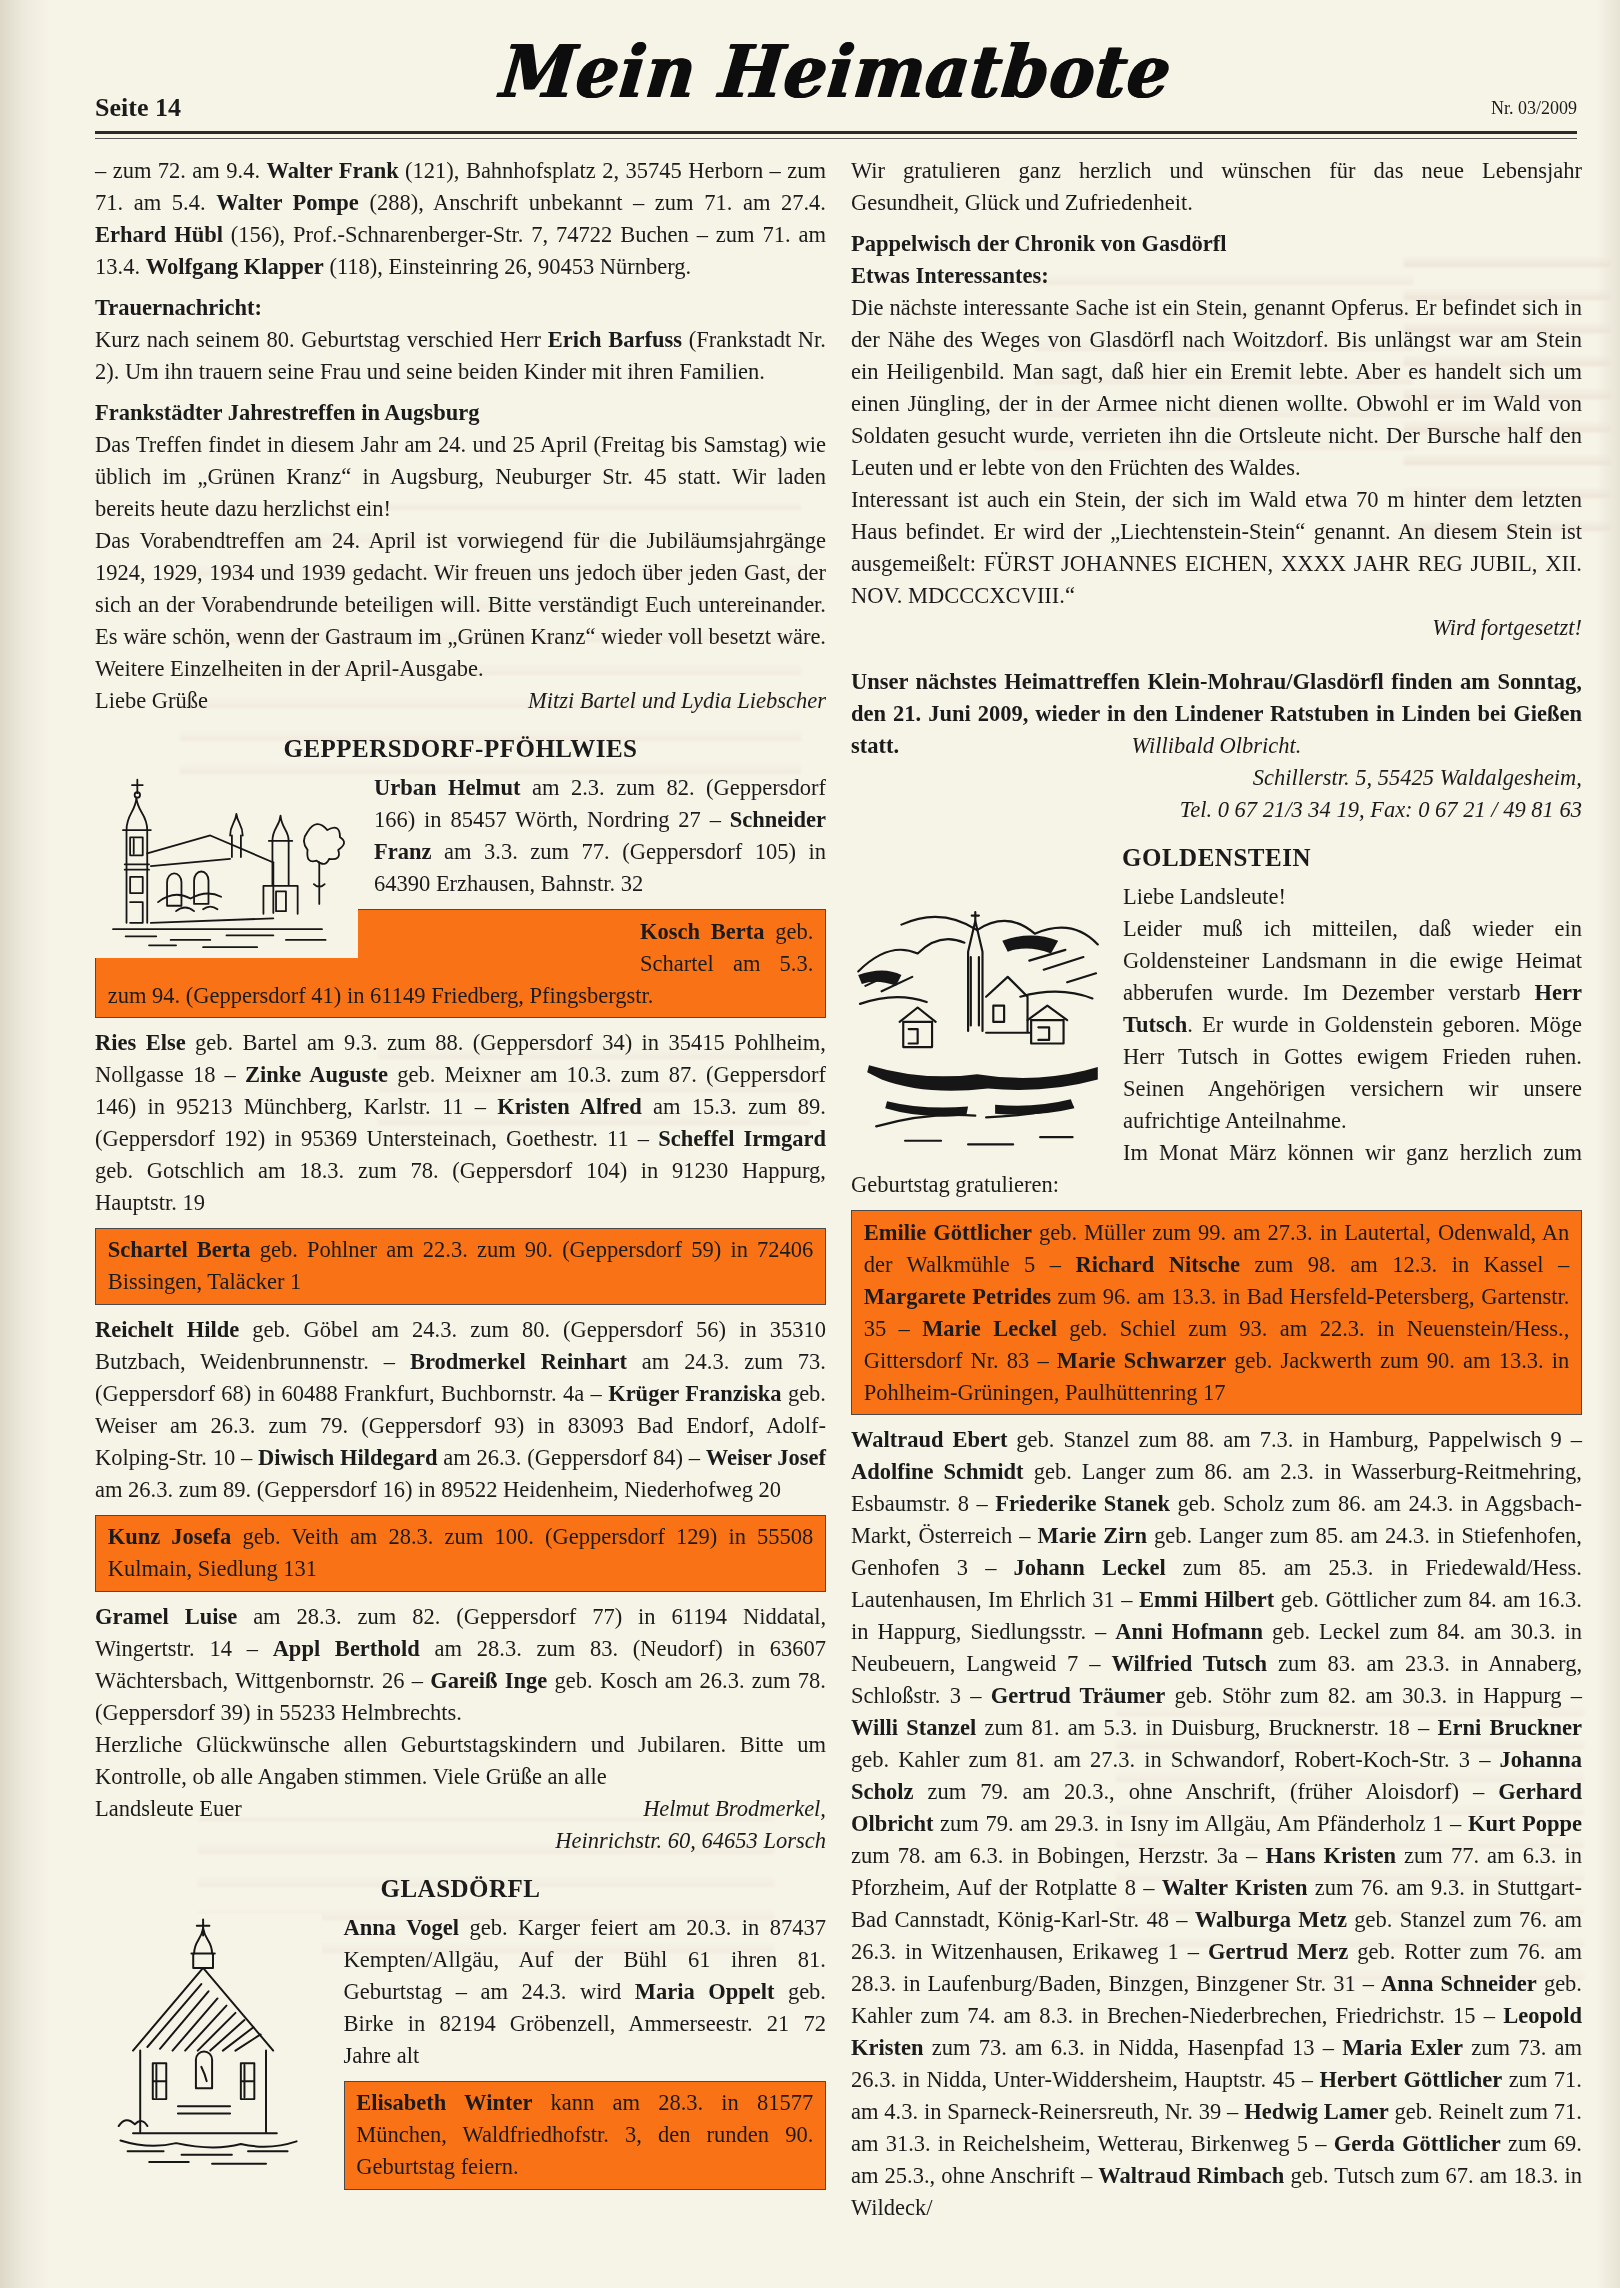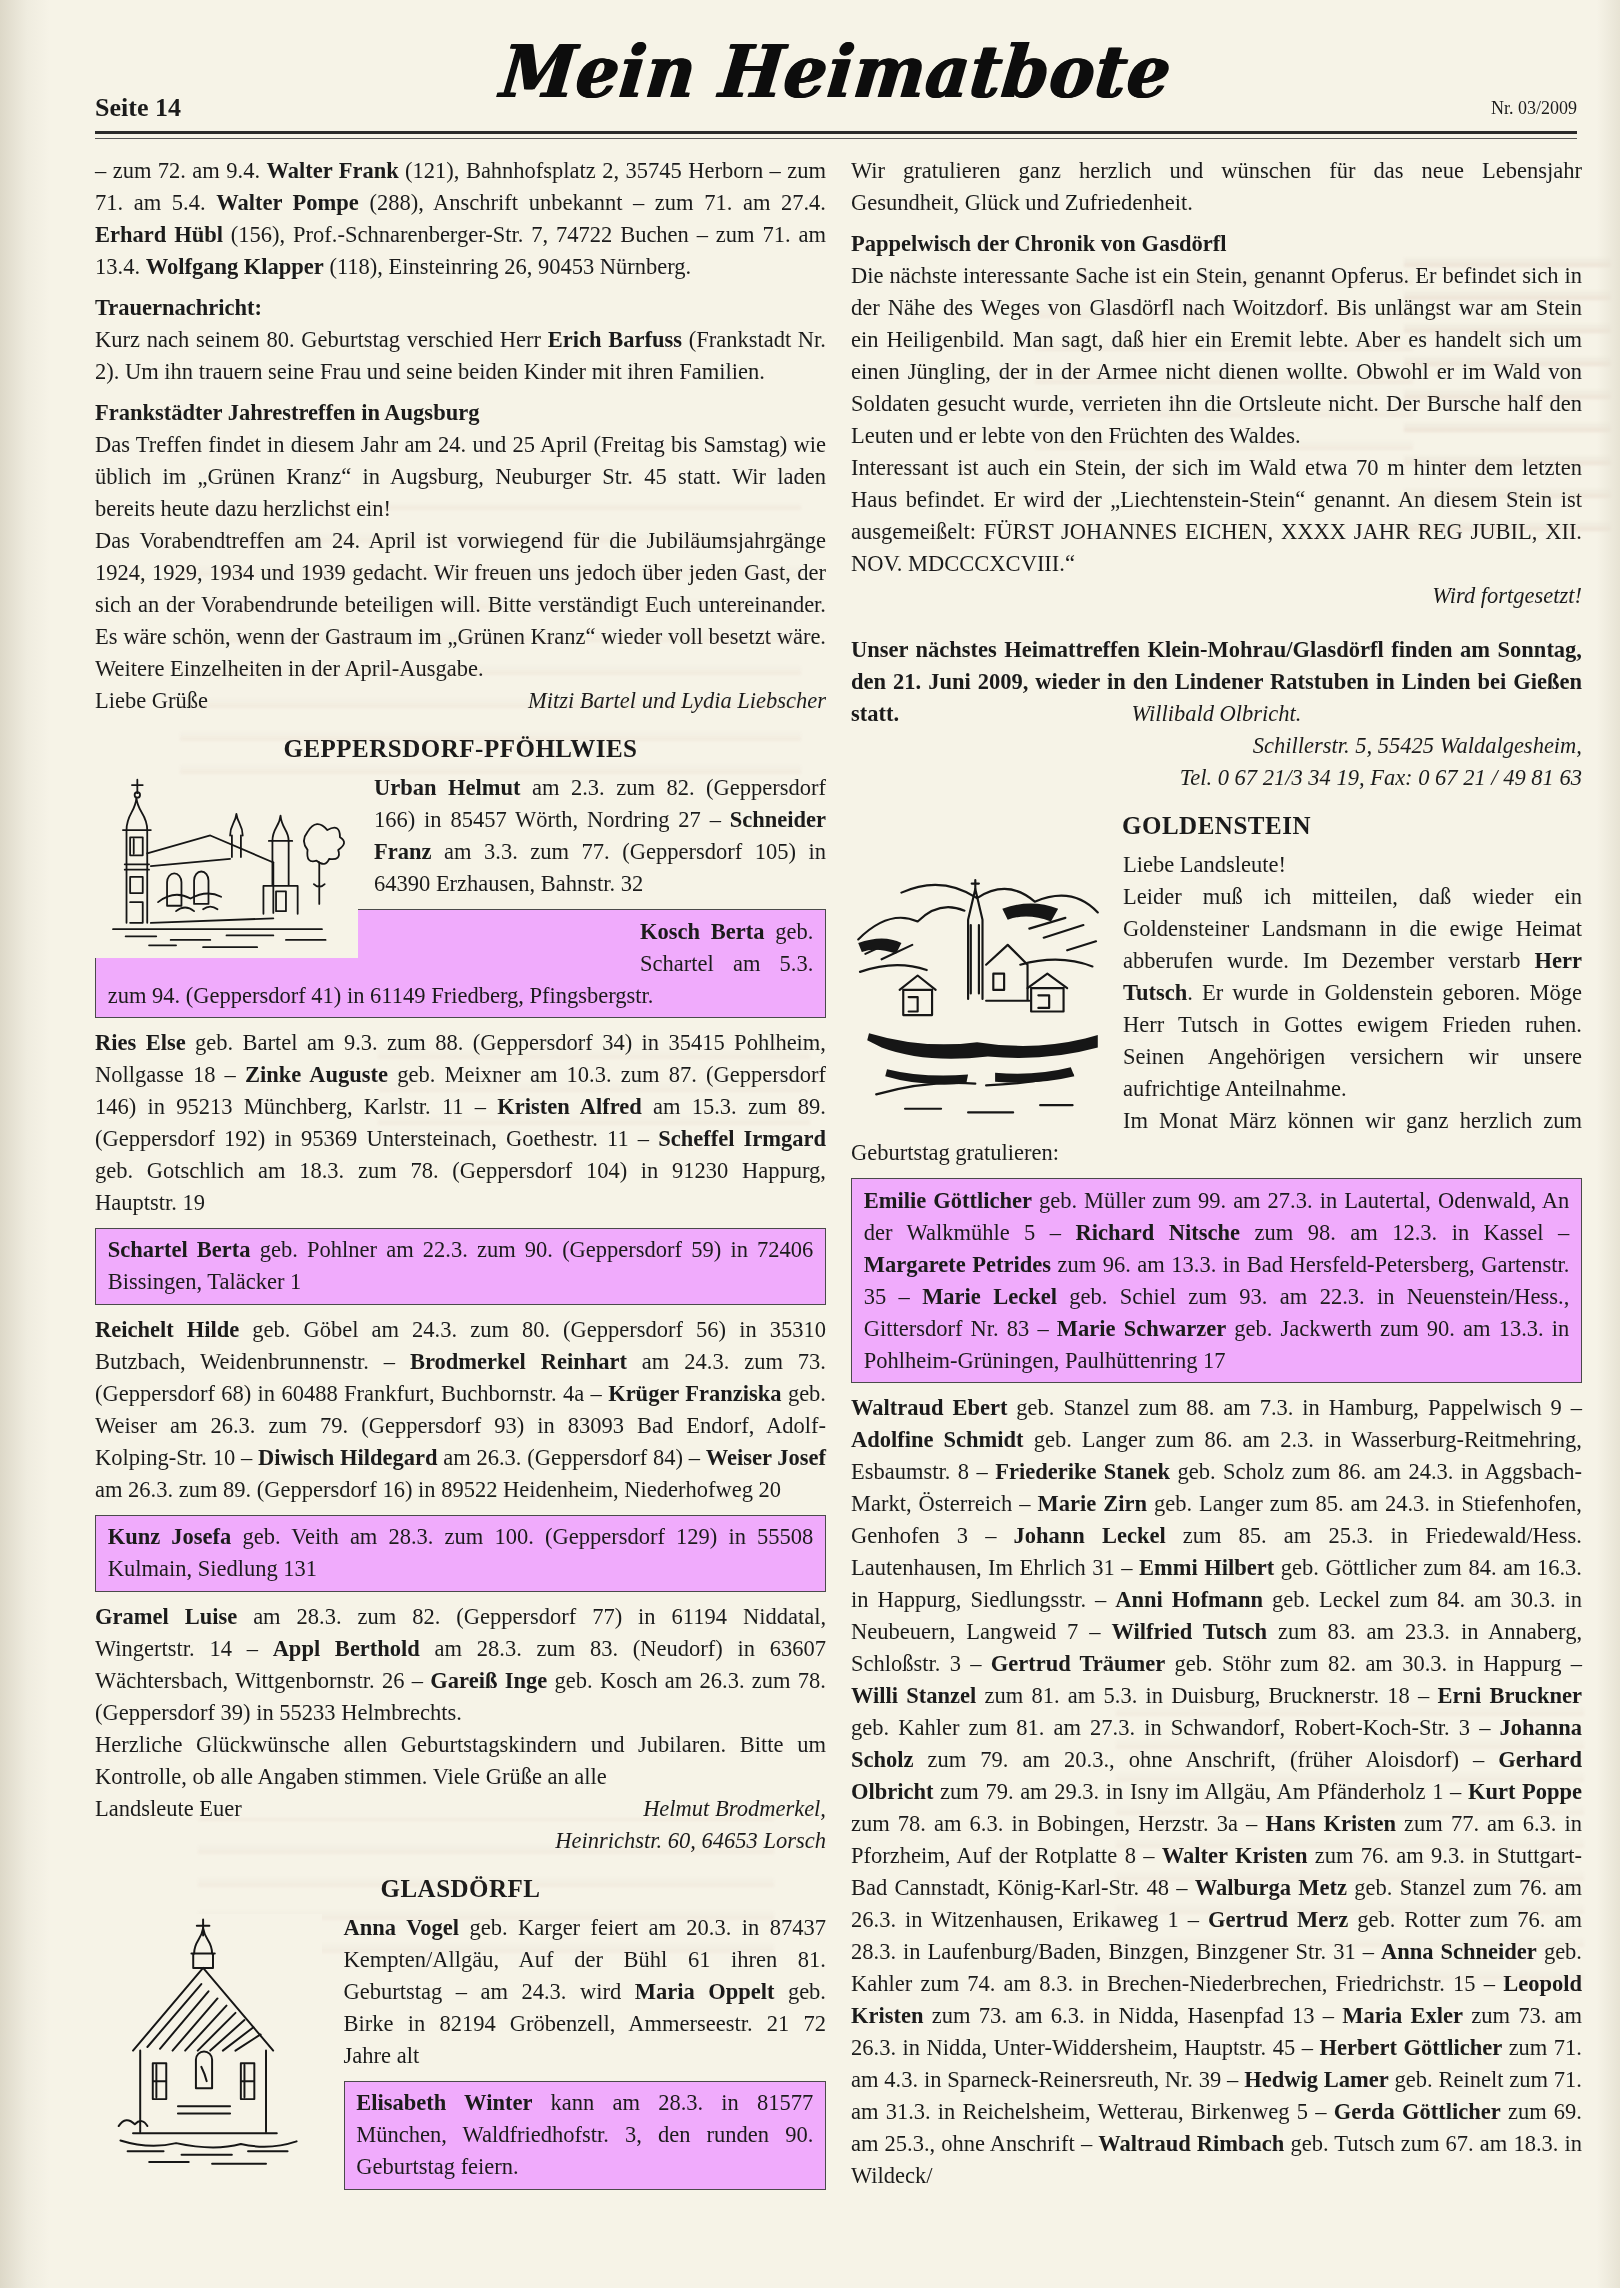--- a/index.html
+++ b/index.html
@@ -34,21 +34,21 @@
   
   .col{position:absolute;top:155px;width:731px;text-align:justify;}
   .col-left{left:95px;}
   .col-right{left:851px;}
 
   p{margin:0;}
   .b, b{font-weight:bold;}
   .i{font-style:italic;}
   .h-bold{font-weight:bold;margin-top:9px;}
   .sec-title{font-weight:bold;text-align:center;font-size:25px;letter-spacing:0.5px;margin:16px 0 7.2px;}
-  .box{border:1.8px solid #4a4a4a;background:#f0abfc;padding:5.4px 11.7px;margin:9px 0;}
+  .box{border:1.8px solid #4a4a4a;background:#f97316;padding:5.4px 11.7px;margin:9px 0;}
   .box-bfc{overflow:hidden;}
   .sig-row{display:flex;justify-content:space-between;align-items:baseline;}
   .right-line{text-align:right;}
   .pull-up{text-align:center;margin-top:-32px;}
   .sketch{float:left;background:#f6f3e7;position:relative;z-index:2;}
   .sk-gep{width:263px;height:182px;margin:3.6px 16px 3.6px 0;}
   .sk-glas{width:227px;height:266px;margin:1.8px 21.6px 1.8px 0;}
   .sk-gold{width:254px;height:272px;margin:3.6px 18px 1.8px 0;}
   .indent-spacer{float:left;width:266px;height:34px;}
   svg{display:block;}
@@ -170,20 +170,21 @@
       </div>
     </div>
 
   </div>
 
   <div class="col col-right">
 
     <p>Wir gratulieren ganz herzlich und wünschen für das neue Lebensjahr Gesundheit, Glück und Zufriedenheit.</p>
 
     <p class="h-bold">Pappelwisch der Chronik von Gasdörfl</p>
+    <p class="b">Etwas Interessantes:</p>
     <p>Die nächste interessante Sache ist ein Stein, genannt Opferus. Er befindet sich in der Nähe des Weges von Glasdörfl nach Woitzdorf. Bis unlängst war am Stein ein Heiligenbild. Man sagt, daß hier ein Eremit lebte. Aber es handelt sich um einen Jüngling, der in der Armee nicht dienen wollte. Obwohl er im Wald von Soldaten gesucht wurde, verrieten ihn die Ortsleute nicht. Der Bursche half den Leuten und er lebte von den Früchten des Waldes.</p>
     <p>Interessant ist auch ein Stein, der sich im Wald etwa 70 m hinter dem letzten Haus befindet. Er wird der „Liechtenstein-Stein“ genannt. An diesem Stein ist ausgemeißelt: FÜRST JOHANNES EICHEN, XXXX JAHR REG JUBIL, XII. NOV. MDCCCXCVIII.“</p>
     <div class="right-line i">Wird fortgesetzt!</div>
 
     <p class="b" style="margin-top:22px;">Unser nächstes Heimattreffen Klein-Mohrau/Glasdörfl finden am Sonntag, den 21. Juni 2009, wieder in den Lindener Ratstuben in Linden bei Gießen statt.</p>
     <div class="pull-up i">Willibald Olbricht.</div>
     <div class="right-line i">Schillerstr. 5, 55425 Waldalgesheim,</div>
     <div class="right-line i">Tel. 0 67 21/3 34 19, Fax: 0 67 21 / 49 81 63</div>
 
     <div class="sec-title">GOLDENSTEIN</div>

